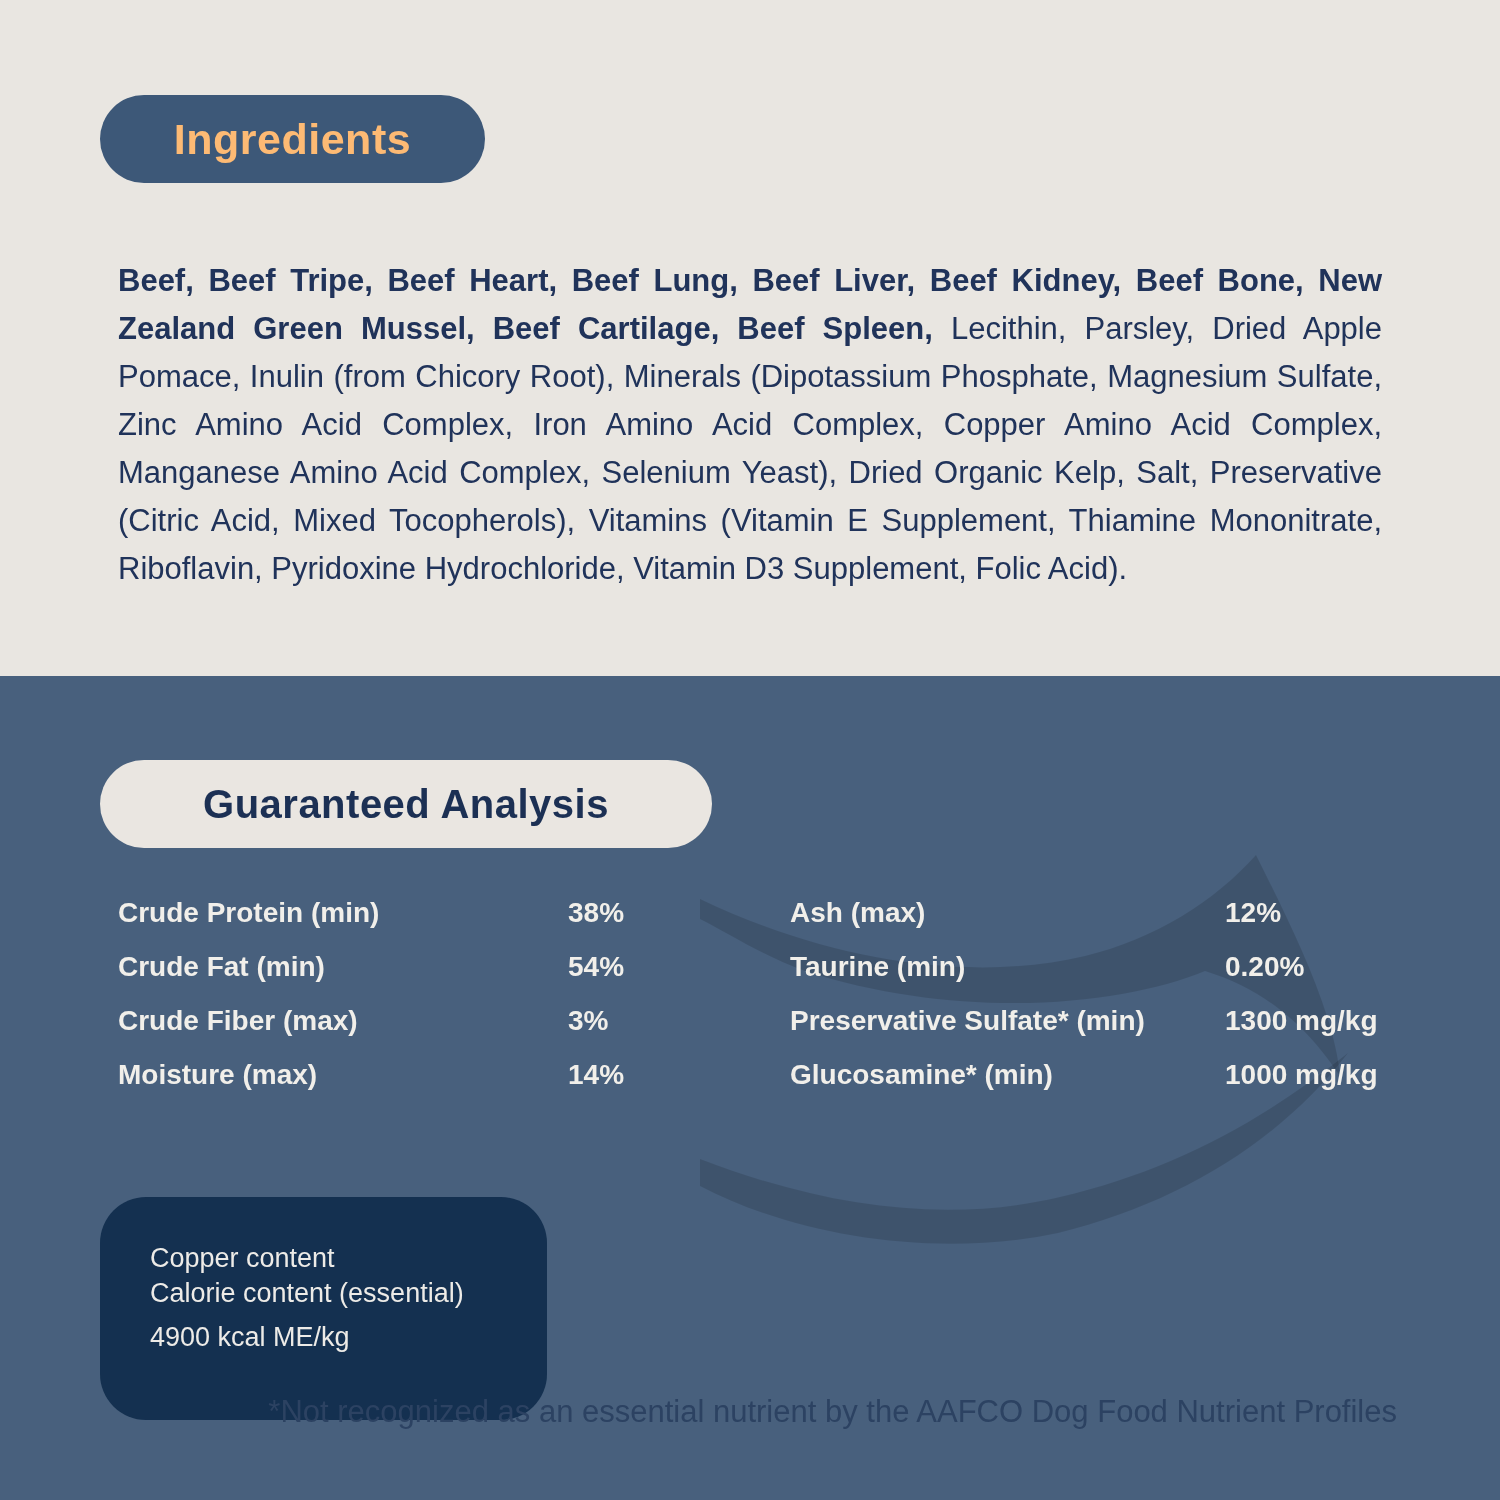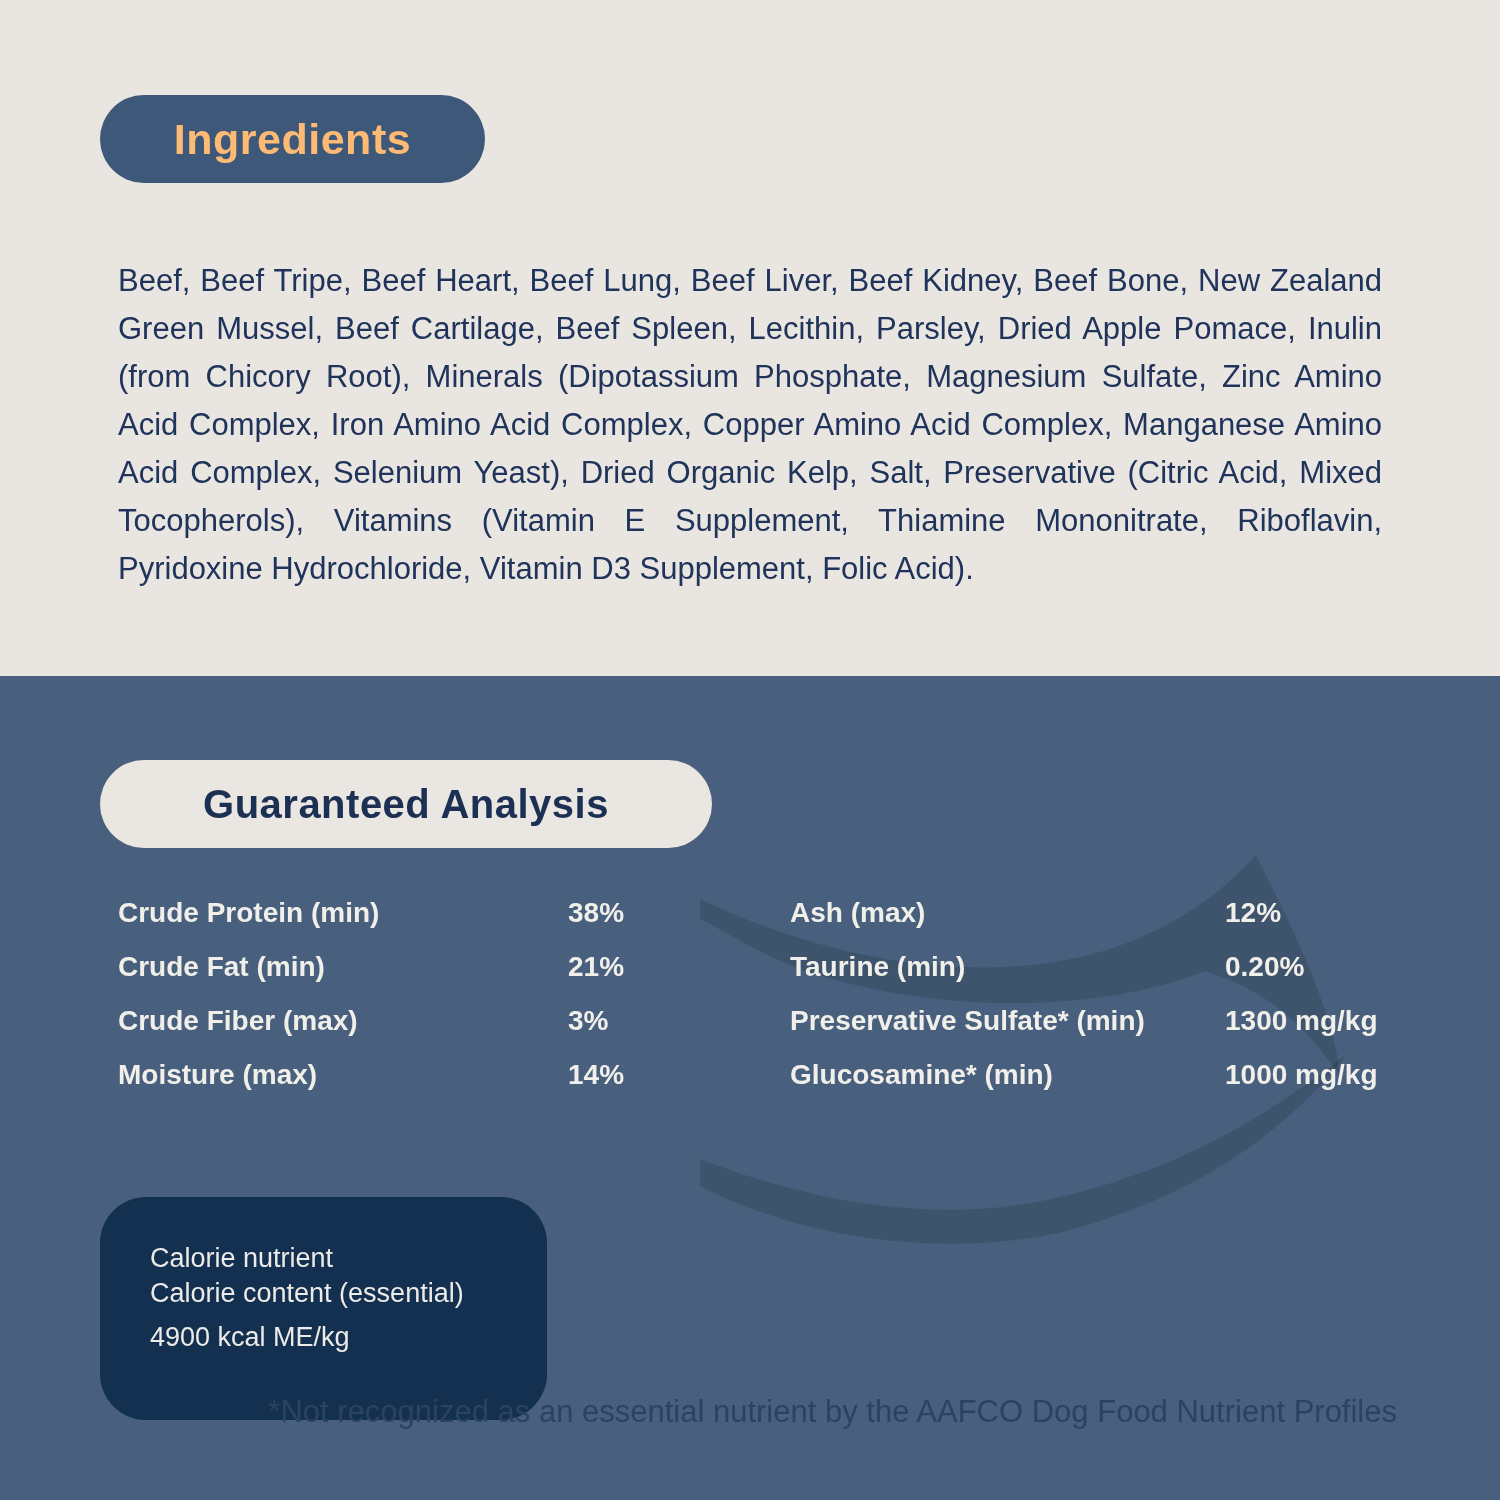--- a/index.html
+++ b/index.html
@@ -32,21 +32,21 @@
   }
   .ingredients-body {
     position: absolute;
     left: 118px; top: 226px;
     width: 1264px;
     font-size: 31px;
     line-height: 48px;
     text-align: justify;
     color: #20335A;
   }
-  .ingredients-body .lead { font-weight: normal; }
+  .ingredients-body .lead { font-weight: bold; }
 
   
   .analysis-section {
     position: absolute;
     left: 0; top: 676px;
     width: 1500px; height: 824px;
     background: #48607D;
     overflow: hidden;
   }
   .watermark {
@@ -135,21 +135,21 @@
       <span>Guaranteed Analysis</span>
     </div>
 
     <div class="analysis-col col-left">
       <div class="analysis-row">
         <span class="analysis-label">Crude Protein (min)</span>
         <span class="analysis-value">38%</span>
       </div>
       <div class="analysis-row">
         <span class="analysis-label">Crude Fat (min)</span>
-        <span class="analysis-value">21%</span>
+        <span class="analysis-value">54%</span>
       </div>
       <div class="analysis-row">
         <span class="analysis-label">Crude Fiber (max)</span>
         <span class="analysis-value">3%</span>
       </div>
       <div class="analysis-row">
         <span class="analysis-label">Moisture (max)</span>
         <span class="analysis-value">14%</span>
       </div>
     </div>
@@ -167,21 +167,21 @@
         <span class="analysis-label">Preservative Sulfate* (min)</span>
         <span class="analysis-value">1300 mg/kg</span>
       </div>
       <div class="analysis-row">
         <span class="analysis-label">Glucosamine* (min)</span>
         <span class="analysis-value">1000 mg/kg</span>
       </div>
     </div>
 
     <div class="calorie-box">
-      <div>Calorie nutrient</div>
+      <div>Copper content</div>
       <div>Calorie content (essential)</div>
       <div class="calorie-group2">4900 kcal ME/kg</div>
     </div>
 
     <div class="footnote">*Not recognized as an essential nutrient by the AAFCO Dog Food Nutrient Profiles</div>
 
   </section>
 </div>
 
 </body></html>

